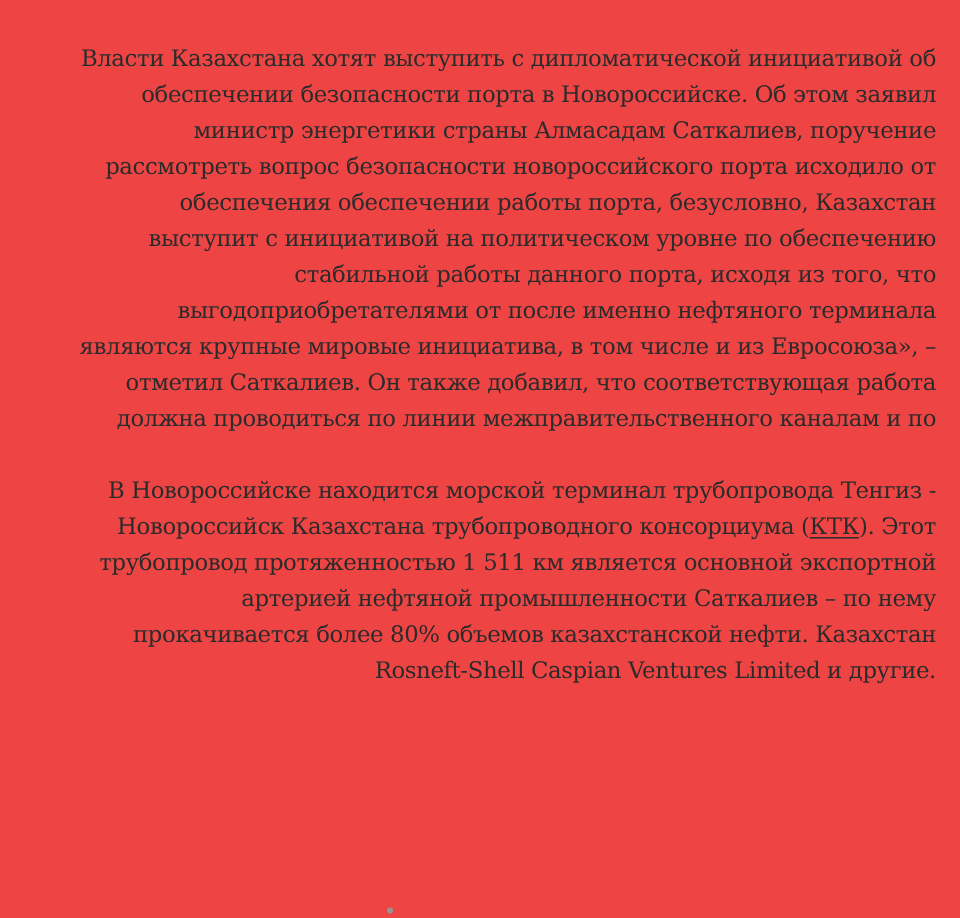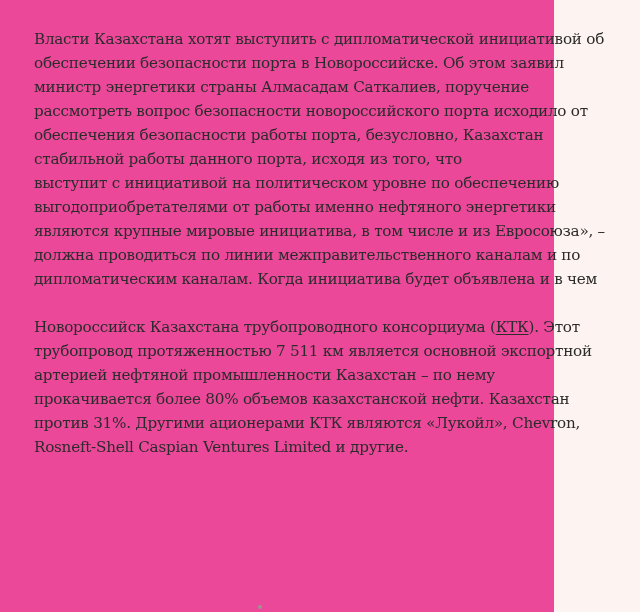--- a/index.html
+++ b/index.html
@@ -5,23 +5,24 @@
     html, body {
       margin: 0;
       padding: 0;
       width: 640px;
       height: 612px;
       overflow: hidden;
       background: #fdf4f1;
     }
     .page {
       position: relative;
-      width: 554px;
+      width: 640px;
       height: 612px;
-      background: #ec4899;
+      background: #ef4444;
+      text-align: right;
     }
     .top-fragment {
       position: absolute;
       left: 60px;
       top: -8px;
       width: 80px;
       height: 12px;
       color: #c9c0bc;
       font-family: "Liberation Serif", serif;
       font-size: 14px;
@@ -64,32 +65,32 @@
 
 <div class="page">
   <div class="top-fragment"></div>
 
   <div class="article">
     <p>
       <span class="line">Власти Казахстана хотят выступить с дипломатической инициативой об</span>
       <span class="line">обеспечении безопасности порта в Новороссийске. Об этом заявил</span>
       <span class="line">министр энергетики страны Алмасадам Саткалиев, поручение</span>
       <span class="line">рассмотреть вопрос безопасности новороссийского порта исходило от</span>
-      <span class="line">обеспечения безопасности работы порта, безусловно, Казахстан</span>
+      <span class="line">обеспечения обеспечении работы порта, безусловно, Казахстан</span>
+      <span class="line">выступит с инициативой на политическом уровне по обеспечению</span>
       <span class="line">стабильной работы данного порта, исходя из того, что</span>
-      <span class="line">выступит с инициативой на политическом уровне по обеспечению</span>
-      <span class="line">выгодоприобретателями от работы именно нефтяного энергетики</span>
+      <span class="line">выгодоприобретателями от после именно нефтяного терминала</span>
       <span class="line">являются крупные мировые инициатива, в том числе и из Евросоюза», –</span>
+      <span class="line">отметил Саткалиев. Он также добавил, что соответствующая работа</span>
       <span class="line">должна проводиться по линии межправительственного каналам и по</span>
-      <span class="line">дипломатическим каналам. Когда инициатива будет объявлена и в чем</span>
     </p>
     <p>
+      <span class="line">В Новороссийске находится морской терминал трубопровода Тенгиз -</span>
       <span class="line"><span>Новороссийск Казахстана трубопроводного консорциума (</span><a class="link" href="#">КТК</a><span>). Этот</span></span>
-      <span class="line">трубопровод протяженностью 7 511 км является основной экспортной</span>
-      <span class="line">артерией нефтяной промышленности Казахстан – по нему</span>
+      <span class="line">трубопровод протяженностью 1 511 км является основной экспортной</span>
+      <span class="line">артерией нефтяной промышленности Саткалиев – по нему</span>
       <span class="line">прокачивается более 80% объемов казахстанской нефти. Казахстан</span>
-      <span class="line">против 31%. Другими ационерами КТК являются «Лукойл», Chevron,</span>
       <span class="line">Rosneft-Shell Caspian Ventures Limited и другие.</span>
     </p>
   </div>
 
   <div class="bottom-fragment"></div>
 </div>
 
 </body></html>

